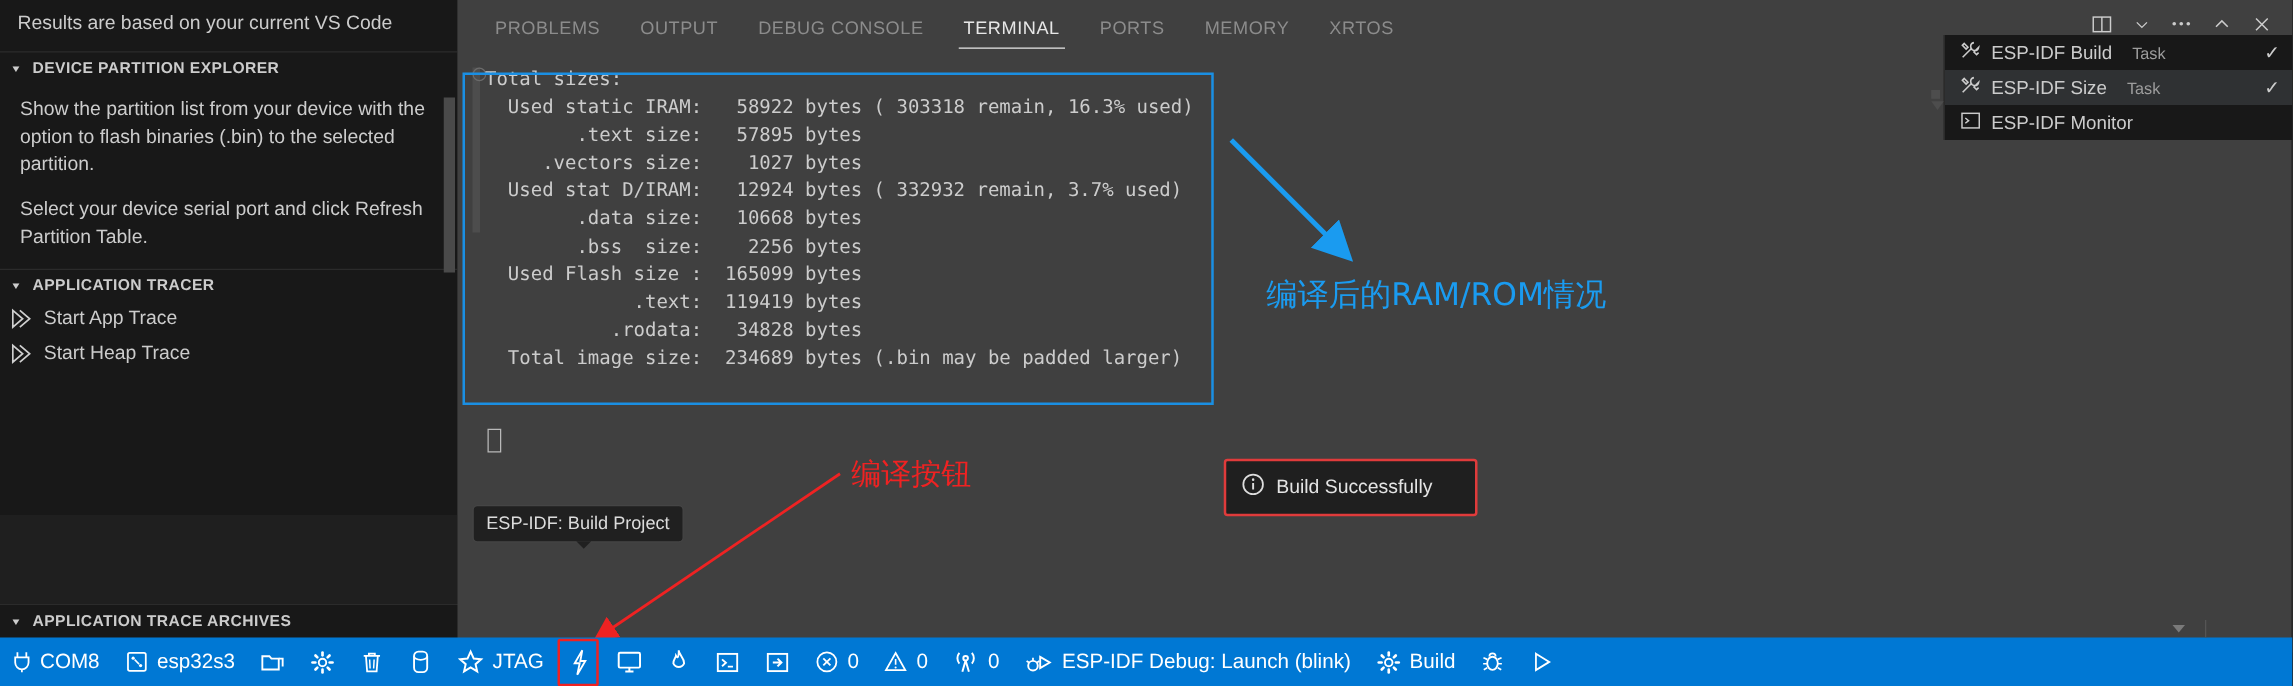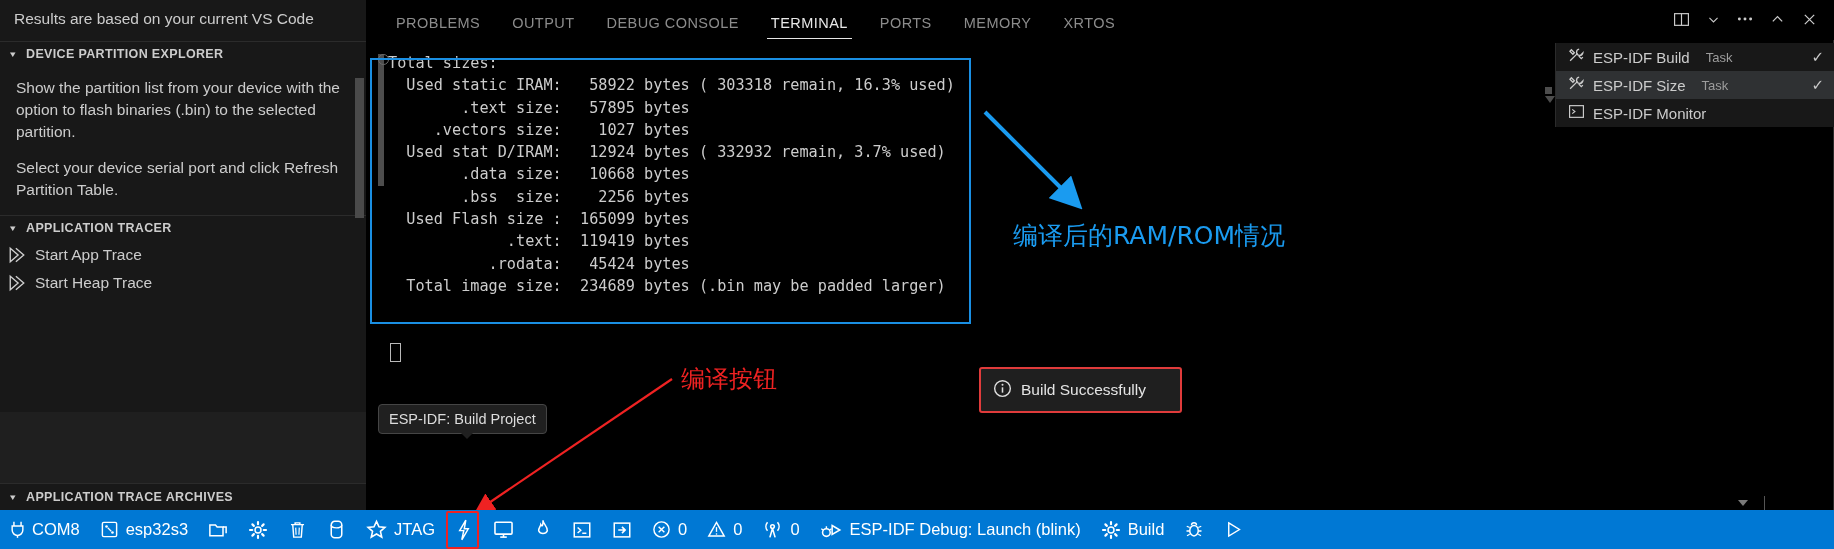--- a/index.html
+++ b/index.html
@@ -24,21 +24,21 @@
           font-size:15.5px;color:#cccccc;cursor:pointer;}
   .dbl-arrow{width:18px;height:18px;flex:0 0 18px;}
   .sb-scroll{position:absolute;right:2px;top:78px;width:9px;height:140px;
              background:#4a4a4a;border-radius:0;}
   .archives{position:absolute;left:0;bottom:39px;width:366px;height:26px;
             background:#181818;border-top:1px solid #2b2b2b;
             display:flex;align-items:center;gap:6px;padding:0 6px;
             font-size:12.5px;font-weight:bold;letter-spacing:.35px;}
 
   
-  .panel{position:absolute;left:366px;top:0;right:0;height:522px;background:#000000;}
+  .panel{position:absolute;left:366px;top:0;right:0;height:522px;background:#404040;}
   .panel-tabs{position:relative;height:40px;display:flex;align-items:flex-end;
               padding-left:14px;gap:0;}
   .ptab{position:relative;font-size:14.5px;letter-spacing:.45px;color:#8c8c8c;
         padding:0 16px 9px 16px;cursor:pointer;}
   .ptab.active{color:#e7e7e7;}
   .ptab.active:after{content:"";position:absolute;left:12px;right:12px;bottom:1px;
         height:1.5px;background:#e7e7e7;}
 
   .panel-actions{position:absolute;right:10px;top:4px;display:flex;align-items:center;gap:2px;}
   .pa{width:30px;height:30px;display:flex;align-items:center;justify-content:center;
@@ -52,21 +52,21 @@
               font-size:15.2px;line-height:22.3px;color:#cccccc;white-space:pre;}
   .sq-mark{position:absolute;left:8px;top:14px;width:9px;height:9px;
            border:1.4px solid #6b6b6b;border-radius:50%;}
   .cursor-blk{position:absolute;left:20px;top:303px;width:9px;height:17px;
               border:1.3px solid #b9b9b9;}
   
   .hl-box{position:absolute;left:370px;top:58px;width:597px;height:262px;
           border:2px solid #1a8fe3;pointer-events:none;}
 
   
-  .tasks{position:absolute;right:0;top:43px;width:278px;background:#181818;
+  .tasks{position:absolute;right:0;top:28px;width:278px;background:#181818;
          border-left:1px solid #2b2b2b;}
   .task{display:flex;align-items:center;height:28px;padding:0 10px 0 12px;
         font-size:15px;color:#cccccc;cursor:pointer;gap:8px;}
   .task.sel{background:#2f3133;}
   .task .tname{flex:0 0 auto;}
   .task .ttype{font-size:13px;color:#9d9d9d;margin-left:8px;}
   .task .tcheck{margin-left:auto;color:#cccccc;font-size:15px;}
   .tsplit{position:absolute;left:-11px;top:44px;width:9px;}
   .tsplit .sq{width:7px;height:7px;background:#4d4d4d;}
   .tsplit .tri{width:0;height:0;border-left:5px solid transparent;
@@ -207,21 +207,21 @@
       <div class="sq-mark"></div>
       <div class="term-lines"><span>Total sizes:</span>
 <span>  Used static IRAM:   58922 bytes ( 303318 remain, 16.3% used)</span>
 <span>        .text size:   57895 bytes</span>
 <span>     .vectors size:    1027 bytes</span>
 <span>  Used stat D/IRAM:   12924 bytes ( 332932 remain, 3.7% used)</span>
 <span>        .data size:   10668 bytes</span>
 <span>        .bss  size:    2256 bytes</span>
 <span>  Used Flash size :  165099 bytes</span>
 <span>             .text:  119419 bytes</span>
-<span>           .rodata:   45424 bytes</span>
+<span>           .rodata:   34828 bytes</span>
 <span>  Total image size:  234689 bytes (.bin may be padded larger)</span></div>
       <div class="cursor-blk"></div>
     </div>
 
     <div class="panel-edge"></div>
 
     <div class="tasks">
       <div class="tsplit">
         <div class="sq"></div>
           <div class="tri"></div>

